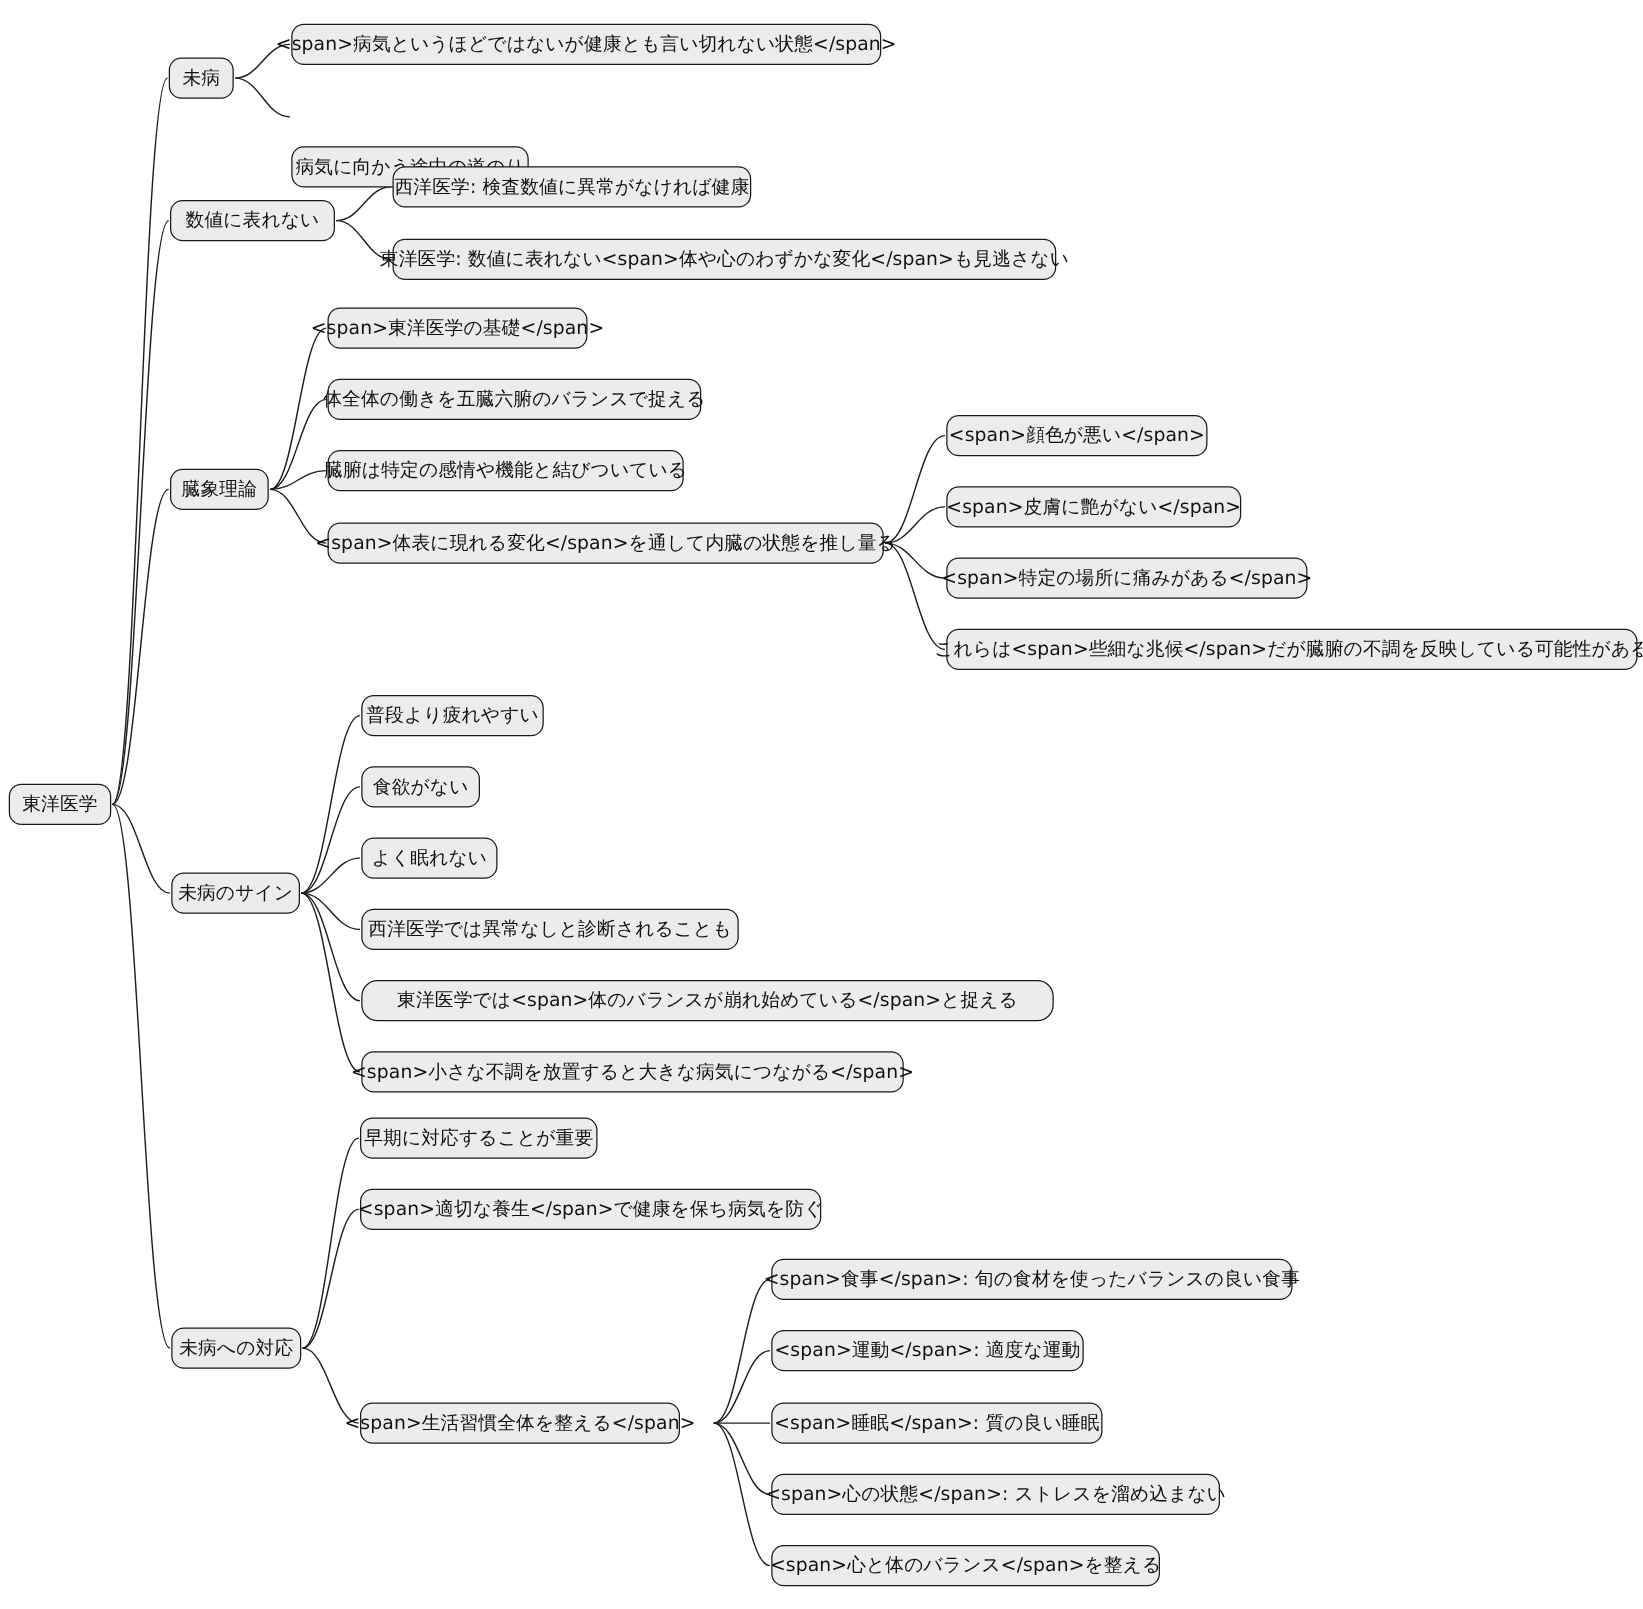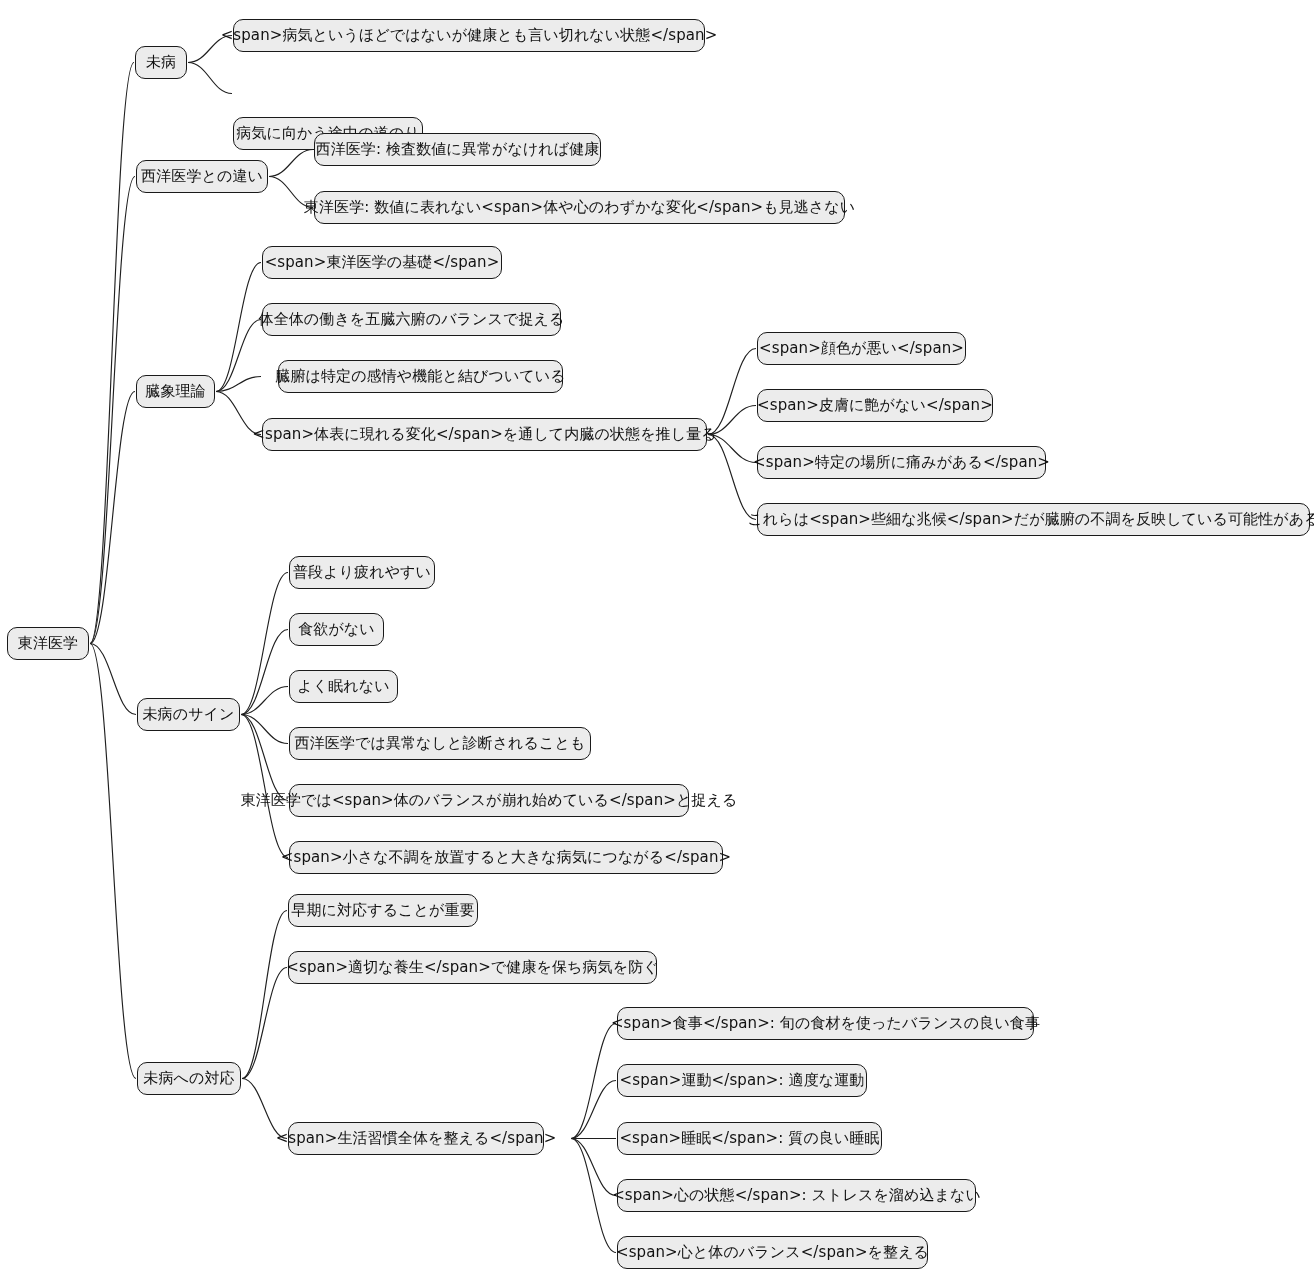--- a/index.html
+++ b/index.html
@@ -107,38 +107,38 @@
       <div class="node" style="left: 135px; top: 46px; width: 52px;">
         <span class="node-label">未病</span>
       </div>
       <div class="node" style="left: 233px; top: 19px; width: 472px;">
         <span class="node-label">&lt;span&gt;病気というほどではないが健康とも言い切れない状態&lt;/span&gt;</span>
       </div>
       <div class="node" style="left: 233px; top: 77px; width: 190px; margin-top: 40px;">
         <span class="node-label">病気に向かう途中の道のり</span>
       </div>
       <div class="node" style="left: 136px; top: 160px; width: 132px;">
-        <span class="node-label">西洋医学との違い</span>
+        <span class="node-label">数値に表れない</span>
       </div>
       <div class="node" style="left: 314px; top: 133px; width: 287px;">
         <span class="node-label">西洋医学: 検査数値に異常がなければ健康</span>
       </div>
       <div class="node" style="left: 314px; top: 191px; width: 531px;">
         <span class="node-label">東洋医学: 数値に表れない&lt;span&gt;体や心のわずかな変化&lt;/span&gt;も見逃さない</span>
       </div>
       <div class="node" style="left: 136px; top: 375px; width: 79px;">
         <span class="node-label">臓象理論</span>
       </div>
-      <div class="node" style="left: 262px; top: 246px; width: 240px;">
+      <div class="node" style="left: 262px; top: 246px; width: 208px;">
         <span class="node-label">&lt;span&gt;東洋医学の基礎&lt;/span&gt;</span>
       </div>
       <div class="node" style="left: 262px; top: 303px; width: 299px;">
         <span class="node-label">体全体の働きを五臓六腑のバランスで捉える</span>
       </div>
-      <div class="node" style="left: 262px; top: 360px; width: 285px; margin-left: 16px;">
+      <div class="node" style="left: 262px; top: 360px; width: 285px;">
         <span class="node-label">臓腑は特定の感情や機能と結びついている</span>
       </div>
       <div class="node" style="left: 262px; top: 418px; width: 445px;">
         <span class="node-label">&lt;span&gt;体表に現れる変化&lt;/span&gt;を通して内臓の状態を推し量る</span>
       </div>
       <div class="node" style="left: 757px; top: 332px; width: 209px;">
         <span class="node-label">&lt;span&gt;顔色が悪い&lt;/span&gt;</span>
       </div>
       <div class="node" style="left: 757px; top: 389px; width: 236px;">
         <span class="node-label">&lt;span&gt;皮膚に艶がない&lt;/span&gt;</span>
@@ -157,21 +157,21 @@
       </div>
       <div class="node" style="left: 289px; top: 613px; width: 95px;">
         <span class="node-label">食欲がない</span>
       </div>
       <div class="node" style="left: 289px; top: 670px; width: 109px;">
         <span class="node-label">よく眠れない</span>
       </div>
       <div class="node" style="left: 289px; top: 727px; width: 302px;">
         <span class="node-label">西洋医学では異常なしと診断されることも</span>
       </div>
-      <div class="node" style="left: 289px; top: 784px; width: 400px;">
+      <div class="node" style="left: 289px; top: 784px; width: 554px; border-radius: 13px;">
         <span class="node-label">東洋医学では&lt;span&gt;体のバランスが崩れ始めている&lt;/span&gt;と捉える</span>
       </div>
       <div class="node" style="left: 289px; top: 841px; width: 434px;">
         <span class="node-label">&lt;span&gt;小さな不調を放置すると大きな病気につながる&lt;/span&gt;</span>
       </div>
       <div class="node" style="left: 137px; top: 1062px; width: 104px;">
         <span class="node-label">未病への対応</span>
       </div>
       <div class="node" style="left: 288px; top: 894px; width: 190px;">
         <span class="node-label">早期に対応することが重要</span>

